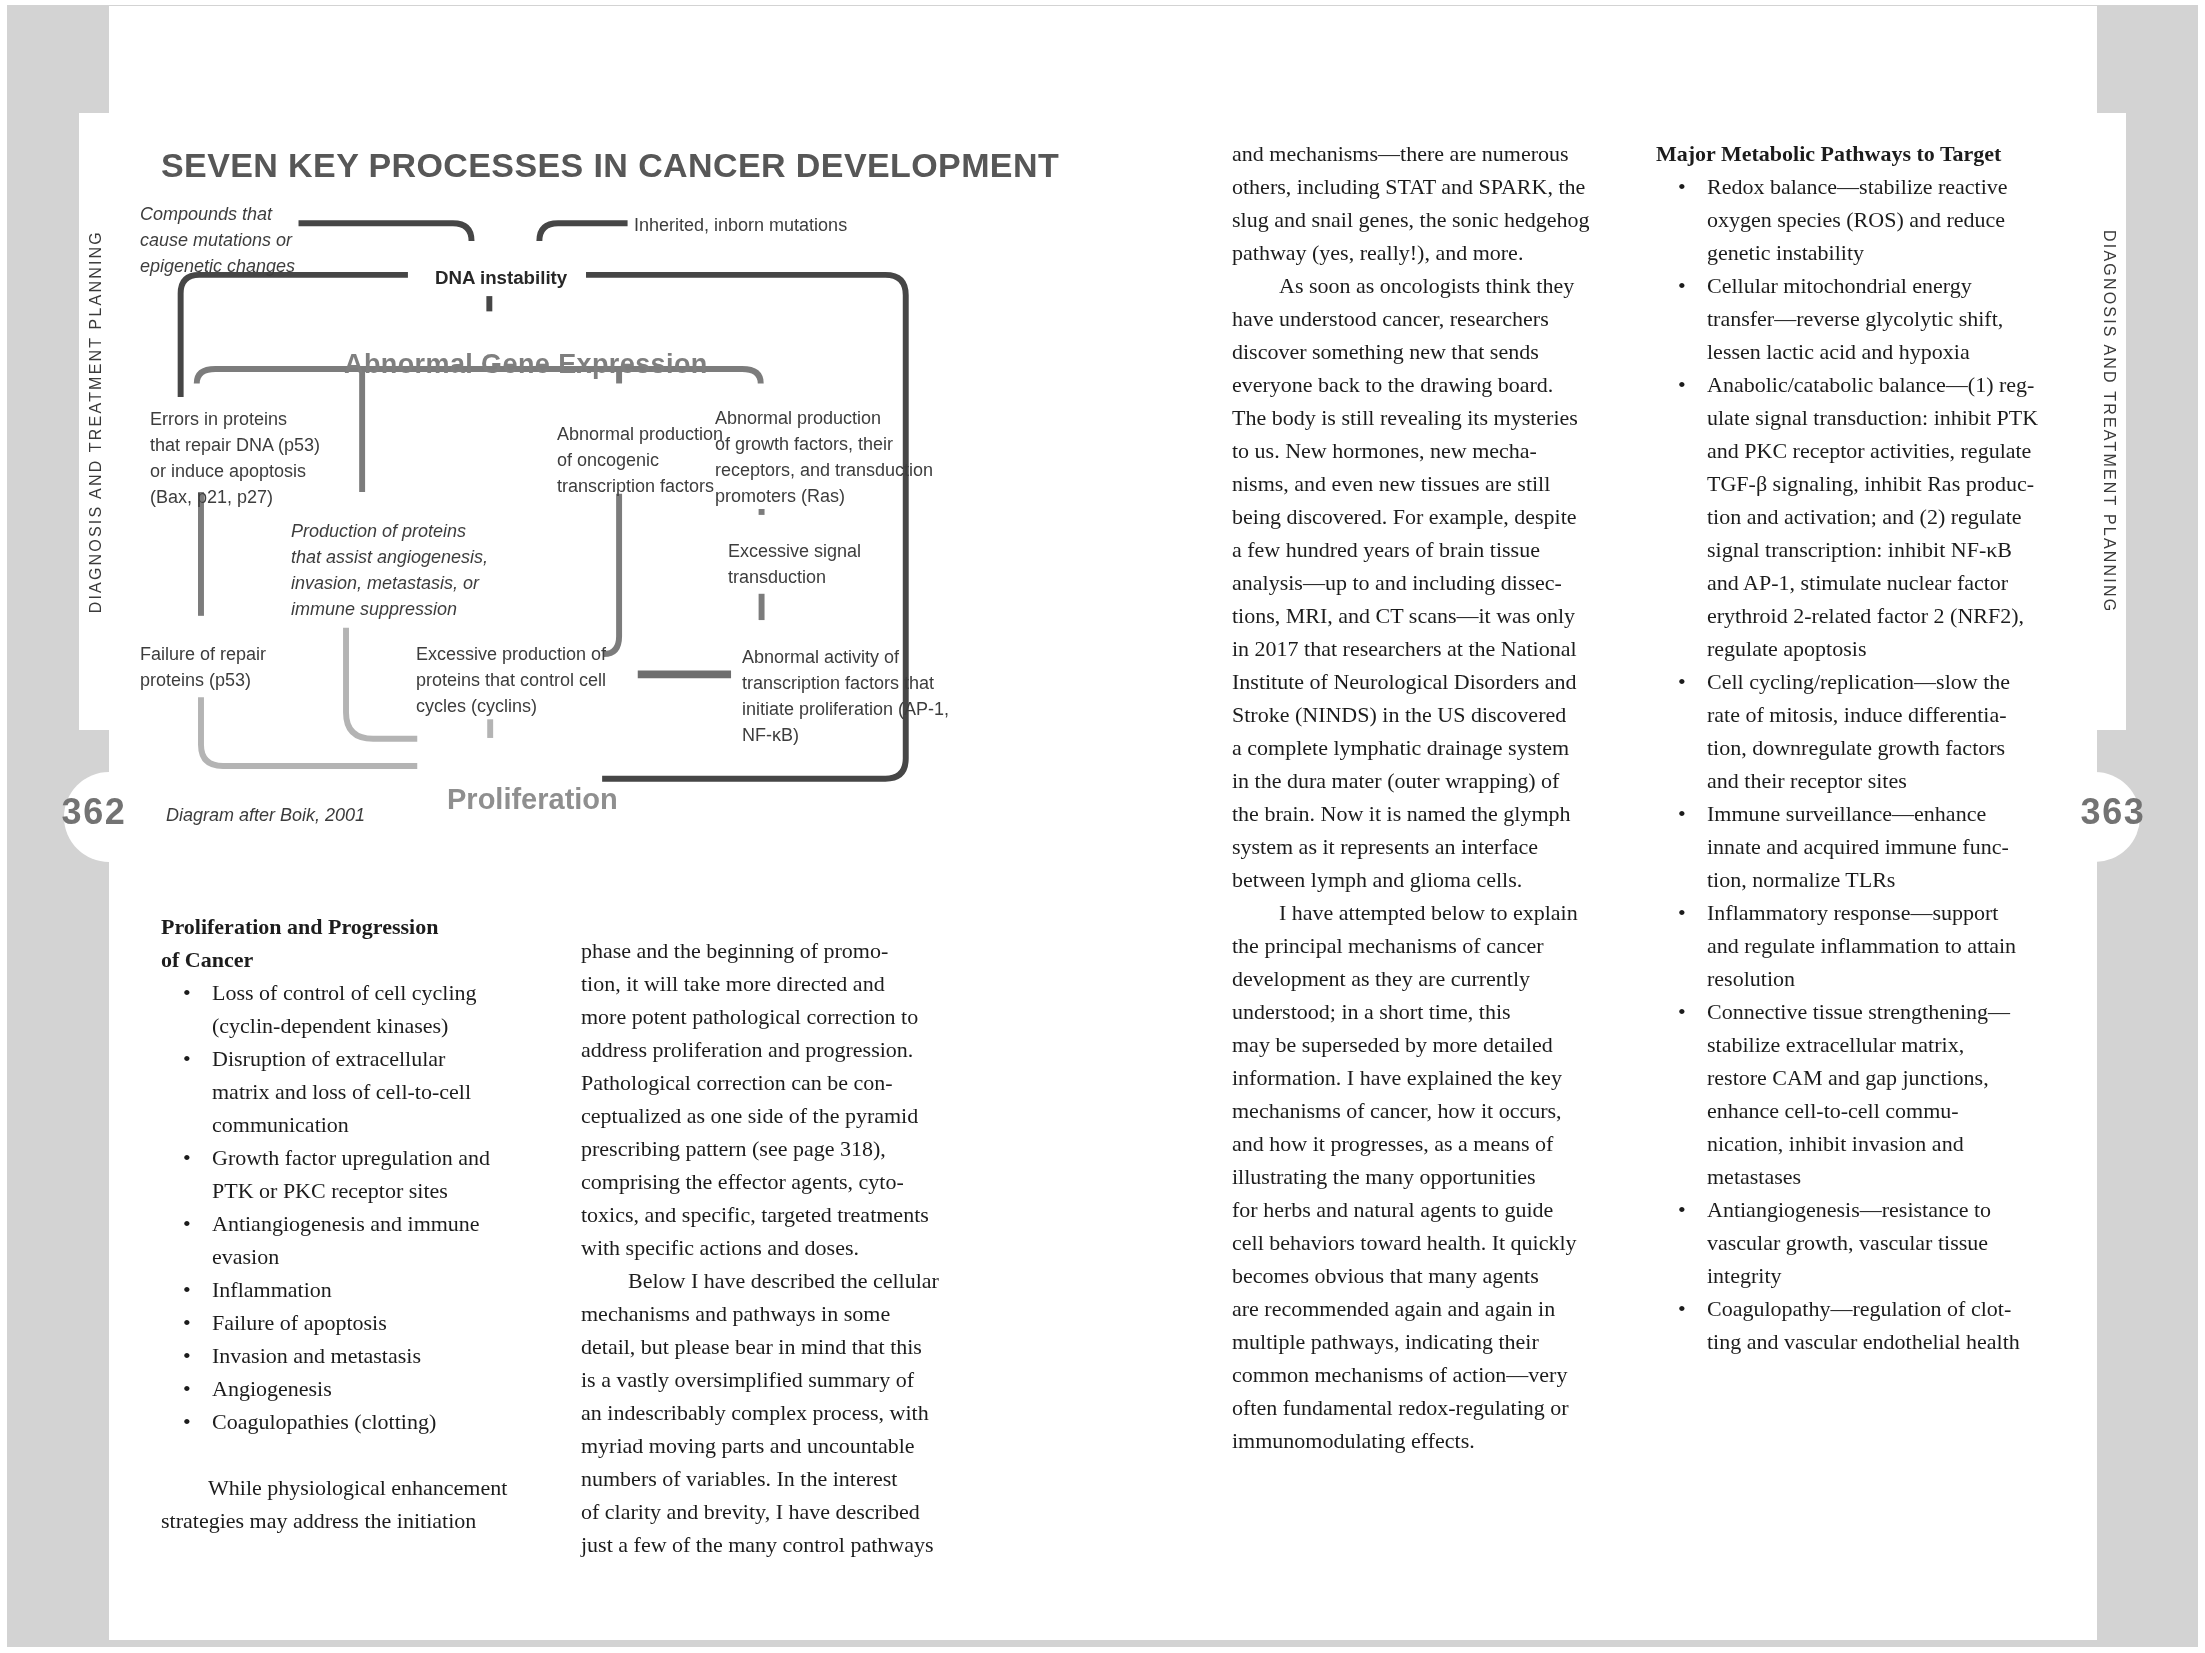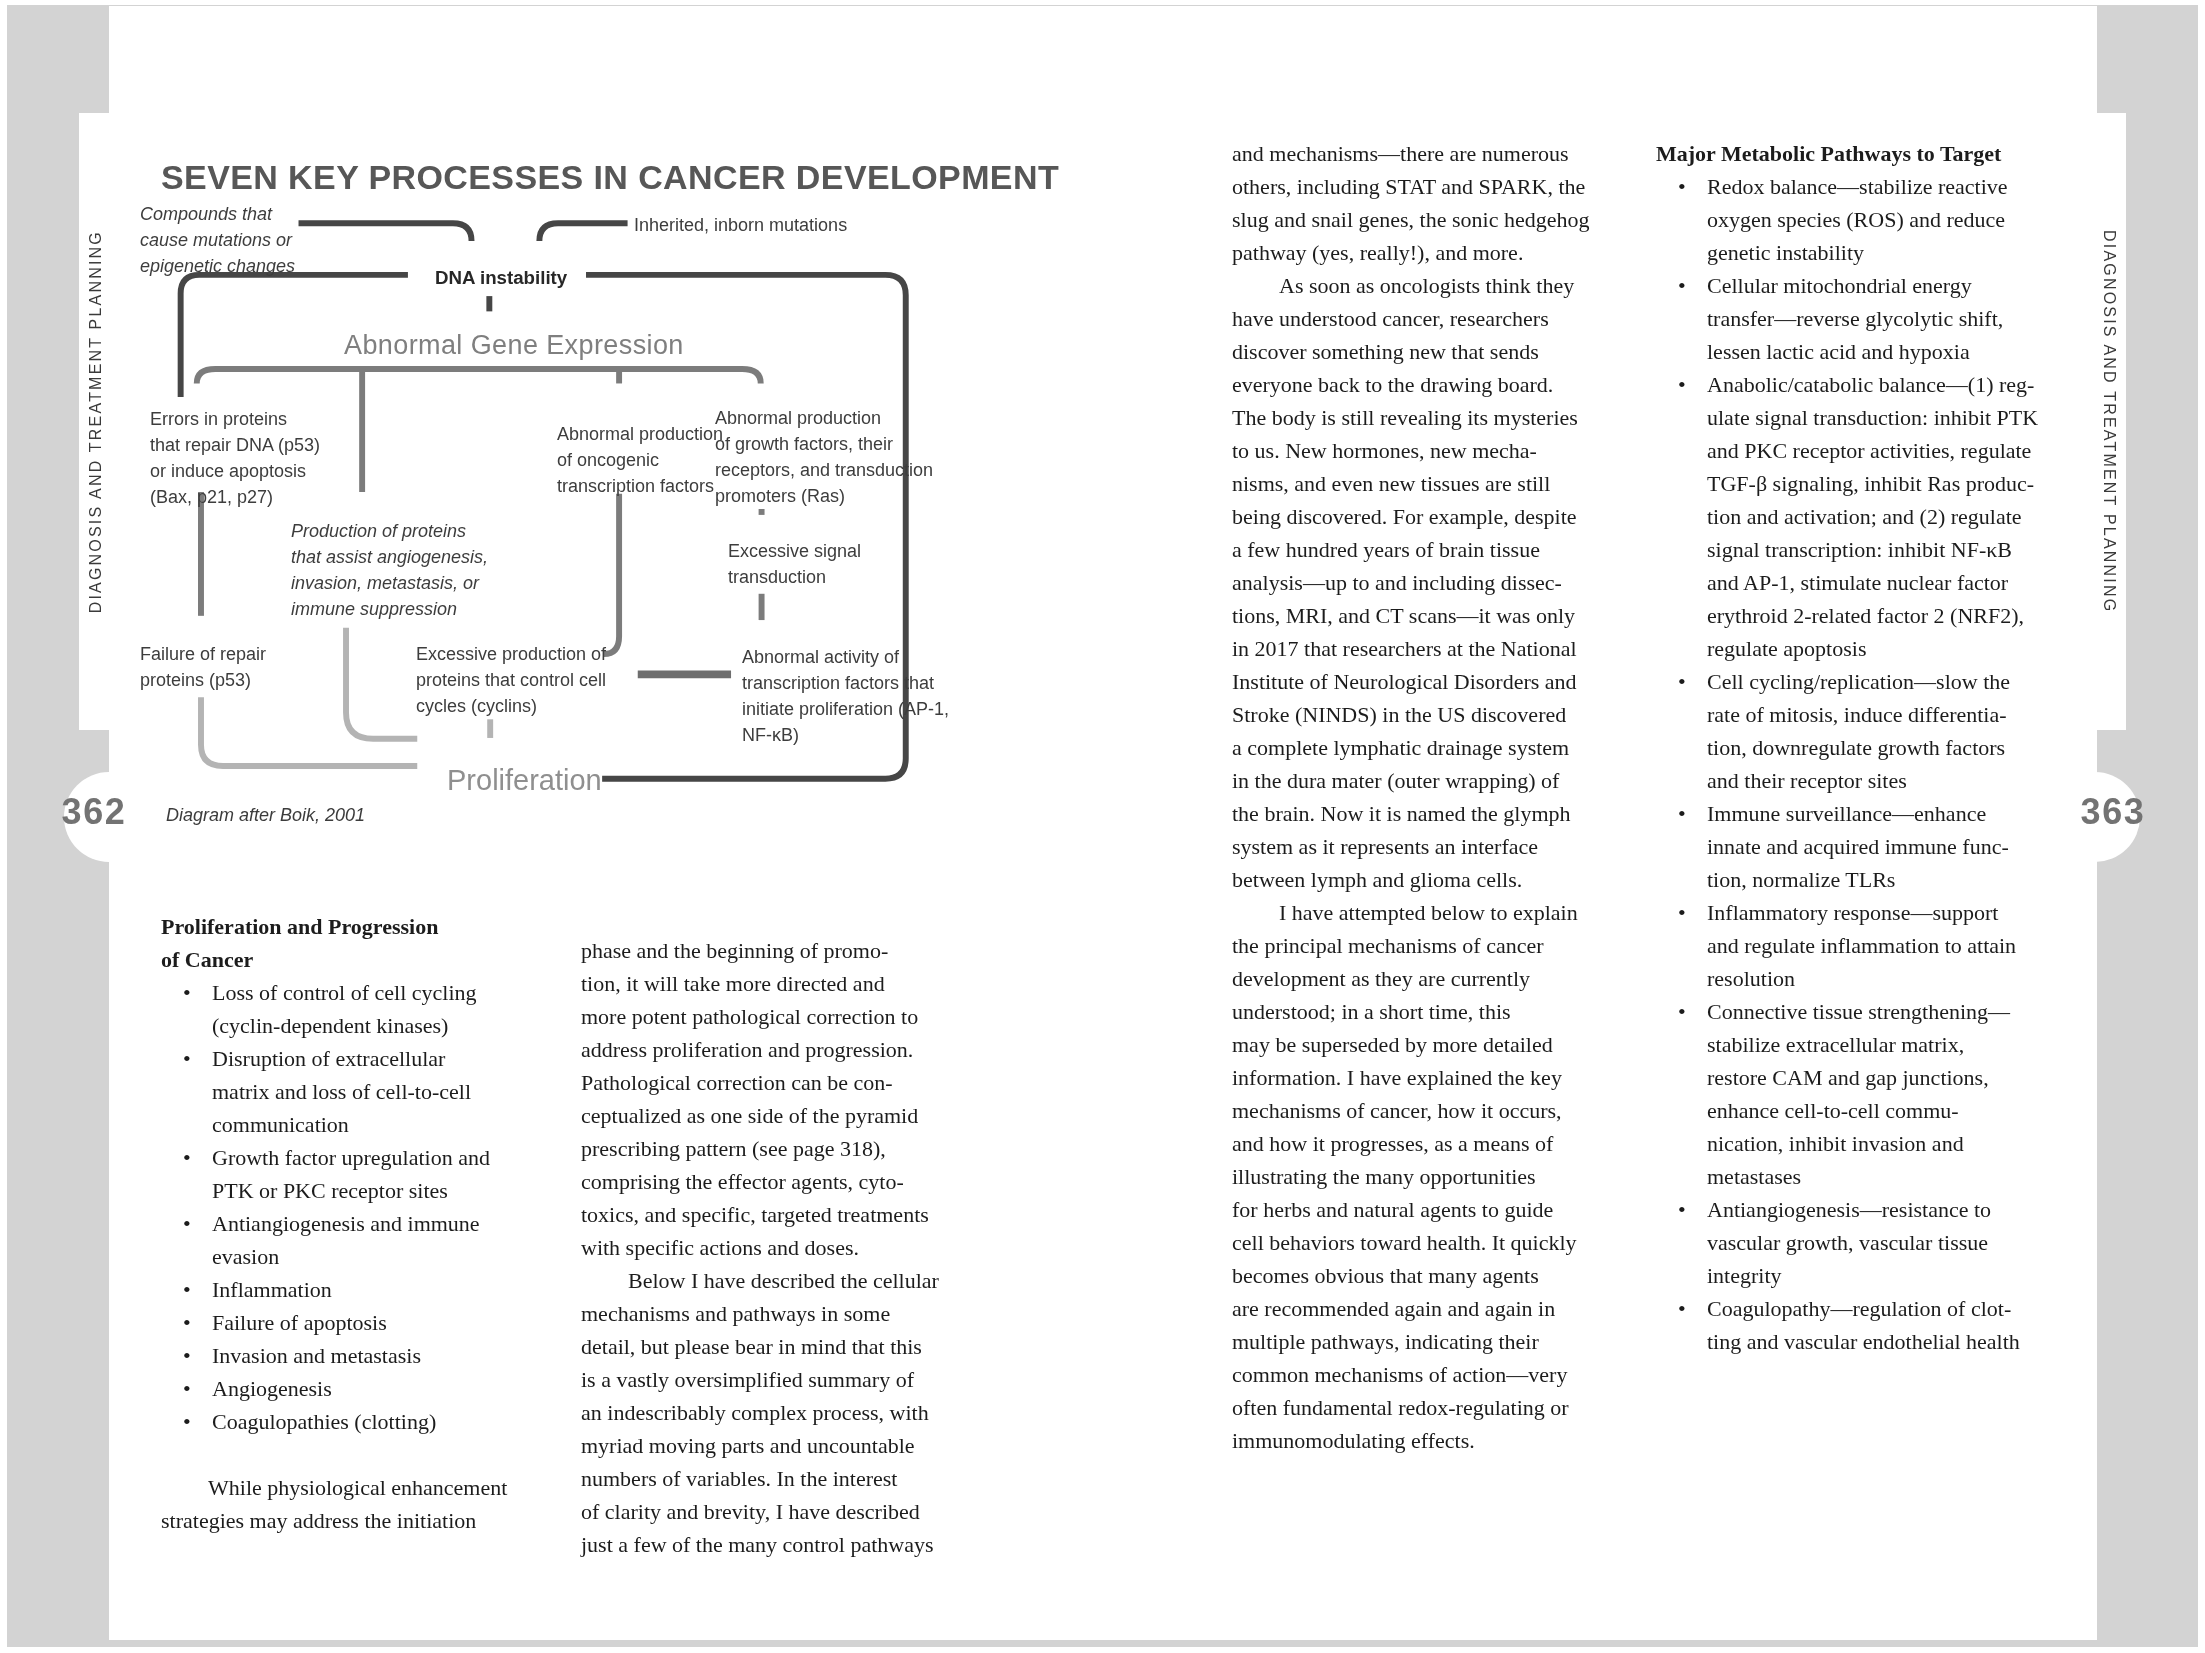--- a/index.html
+++ b/index.html
@@ -17,25 +17,25 @@
   .vlabel-right{writing-mode:vertical-rl;}
   .numtab{position:absolute;background:#ffffff;}
   .numtab-left{left:64px;top:772px;width:47px;height:90px;border-radius:45px 0 0 45px;}
   .numtab-right{left:2093px;top:772px;width:47px;height:90px;border-radius:0 45px 45px 0;}
   .pagenum{position:absolute;width:76px;text-align:center;font-size:36px;font-weight:bold;
            letter-spacing:1.7px;color:#737373;}
   .pagenum-left{left:56px;top:791px;}
   .pagenum-right{left:2075px;top:791px;}
 
   
-  .dg-title{position:absolute;left:161px;top:158px;font-size:34px;font-weight:bold;
+  .dg-title{position:absolute;left:161px;top:146px;font-size:34px;font-weight:bold;
             color:#575757;letter-spacing:0.4px;white-space:pre;}
   .dg-label{position:absolute;font-size:18px;line-height:26px;color:#3d3d3d;white-space:pre;}
   .dg-bold{font-weight:bold;color:#272727;font-size:18.7px;}
-  .dg-big{position:absolute;font-weight:normal;white-space:pre;}
+  .dg-big{position:absolute;font-weight:bold;white-space:pre;margin-top:19px;}
   .dg-caption{position:absolute;left:166px;top:805px;font-style:italic;font-size:18px;color:#3c3c3c;}
   #arrows{position:absolute;left:0;top:0;width:2205px;height:1654px;pointer-events:none;}
   #arrows path{fill:none;stroke-linecap:butt;stroke-linejoin:round;}
 
   
   .col{position:absolute;font-family:"Liberation Serif",serif;font-size:22px;line-height:33px;
        color:#1c1c1c;}
   .lines{white-space:pre;}
   .b-head{font-weight:bold;white-space:pre;}
   .bullet{position:relative;padding-left:51px;white-space:pre;}

